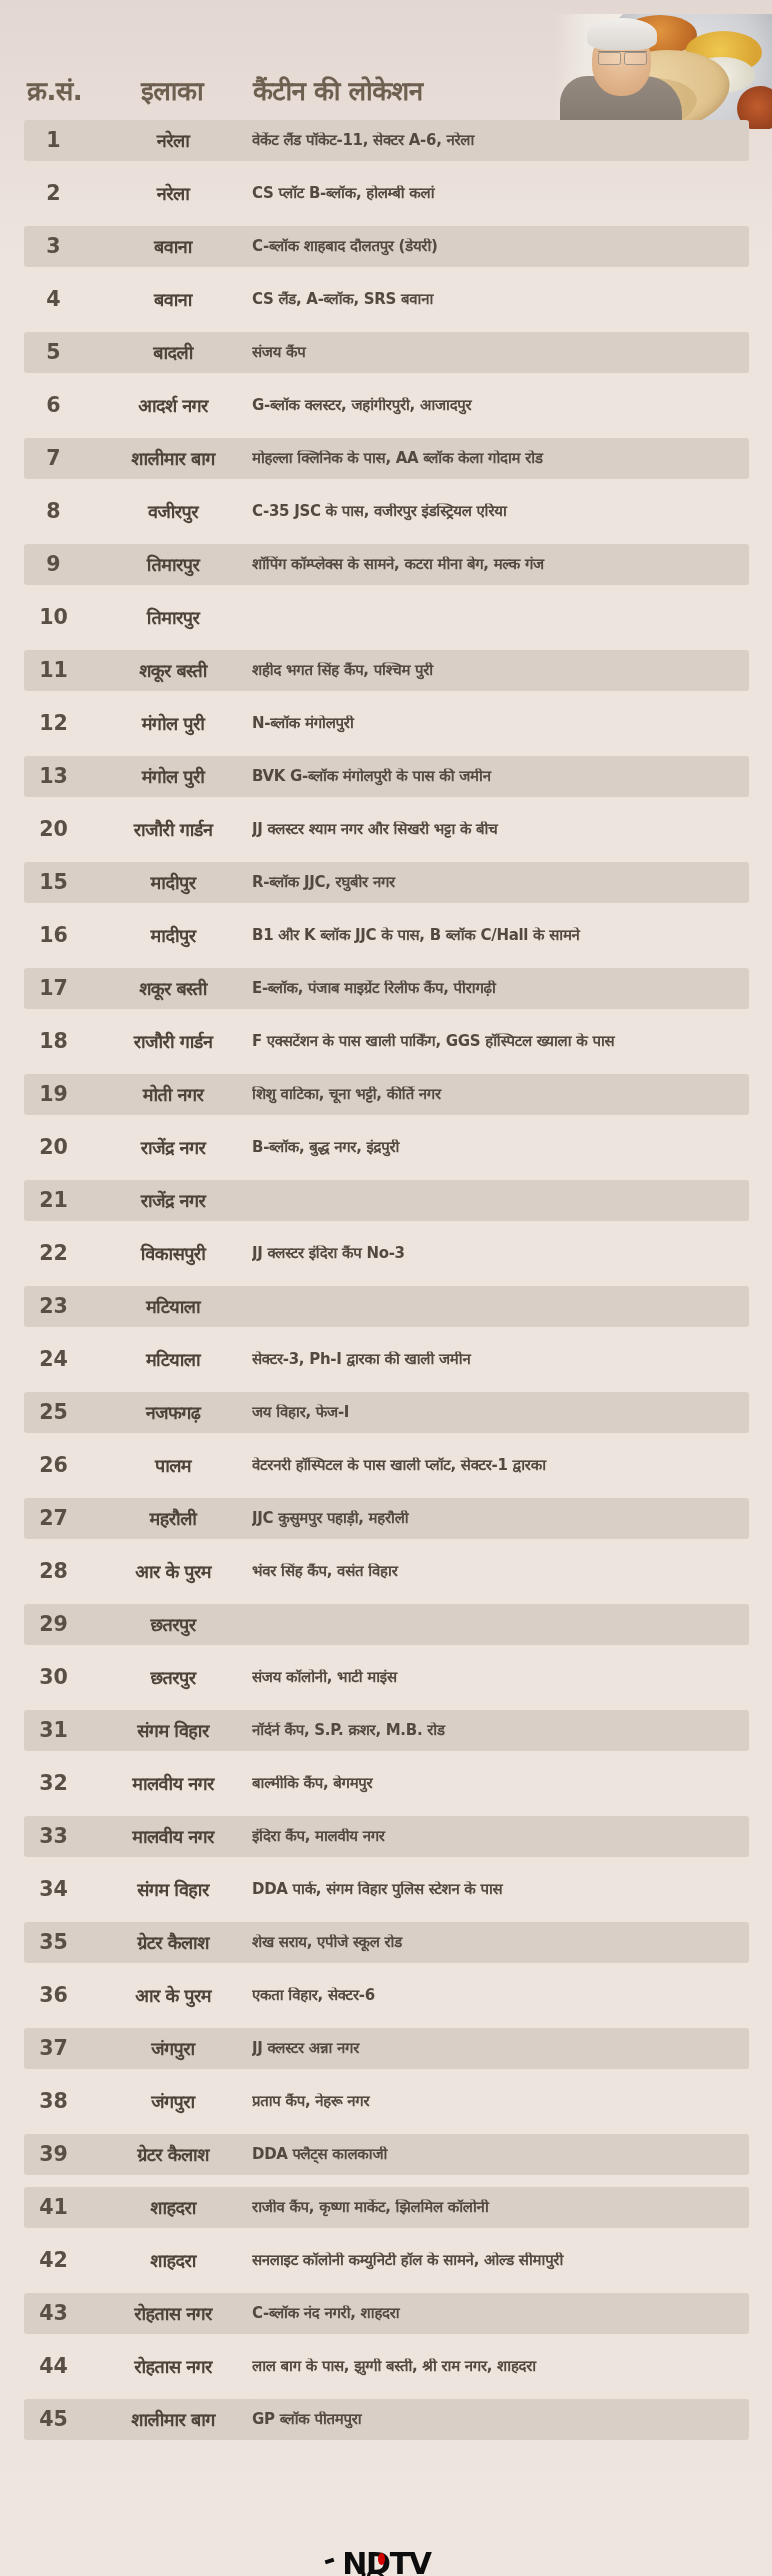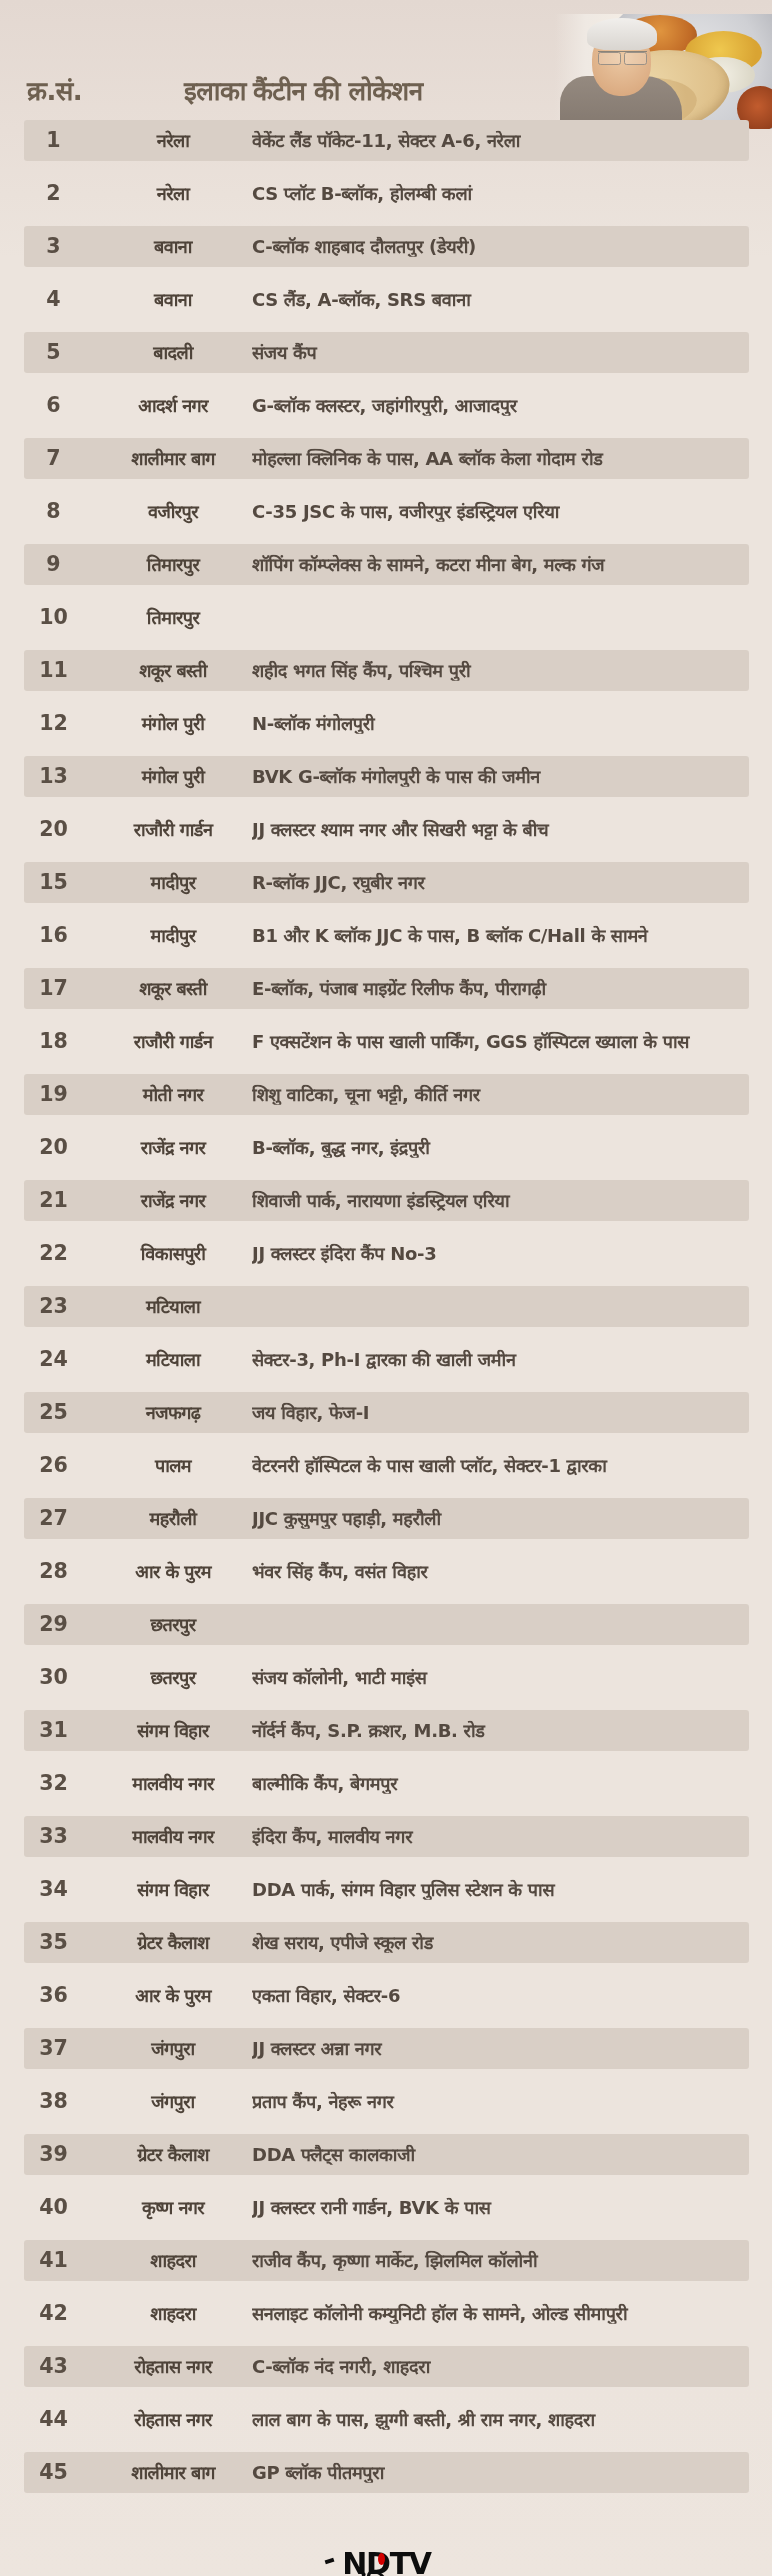--- a/index.html
+++ b/index.html
@@ -14,21 +14,21 @@
   }
 
   
   .header{position:absolute;top:0;left:1px;width:773px;height:115px;margin-top:14px;}
   .header .col-label{
     position:absolute;top:64px;
     font-weight:700;font-size:26px;line-height:1;
     color:#6e6050;letter-spacing:-0.6px;white-space:nowrap;
   }
   .lbl-sn{left:18px;width:71px;text-align:center;}
-  .lbl-area{left:97px;width:148px;text-align:right;}
+  .lbl-area{left:97px;width:148px;text-align:center;}
   .lbl-loc{left:252px;}
 
   
   .hero{
     position:absolute;top:0;right:0;width:219px;height:115px;overflow:hidden;
     background:linear-gradient(90deg,rgba(227,216,209,0) 0%,#efe9e3 14%,#f3ece4 30%,#efe4d4 60%,#ece0cf 100%);
   }
   .hero .thali{
     position:absolute;right:-35px;top:-29px;width:213px;height:174px;border-radius:50%;
     background:radial-gradient(circle at 45% 45%,#e6e6e8 0%,#cfd0d4 45%,#aeafb5 75%,#97989e 100%);
@@ -63,21 +63,21 @@
   
   .rows{position:absolute;top:114px;left:0;width:773px;}
   .row{position:relative;height:53px;}
   .row.shaded:before{
     content:"";position:absolute;left:24px;right:24px;top:5.8px;bottom:5.8px;
     background:#d9cfc6;border-radius:3.2px;
   }
   .row .cell{position:absolute;top:50%;transform:translateY(-50%);line-height:1.15;white-space:nowrap;}
   .row .sn{left:18px;width:71px;text-align:center;font-size:20.6px;font-weight:600;color:#5a4f45;}
   .row .area{left:99px;width:148px;text-align:center;font-size:18px;font-weight:700;color:#4e4339;letter-spacing:-0.6px;}
-  .row .loc{left:252px;right:19.3px;font-size:18px;font-weight:600;color:#544940;letter-spacing:-0.3px;overflow:hidden;}
+  .row .loc{left:252px;right:19.3px;font-size:15px;font-weight:600;color:#544940;letter-spacing:-0.3px;overflow:hidden;}
 
   
   .footer{position:absolute;top:2501px;left:0;width:773px;height:71px;}
   .ndtv{position:relative;width:142px;margin:0 auto;text-align:center;color:#0d0d0d;}
   .ndtv-top{position:relative;font-weight:900;font-size:30px;line-height:1;letter-spacing:-1.3px;margin-top:48px;}
   .ndtv-top .tick{position:absolute;left:9px;top:10.3px;width:9px;height:3.9px;background:#0d0d0d;transform:rotate(-18deg);}
   .ndtv-dot{position:absolute;left:62px;top:3.9px;width:7px;height:12.2px;border-radius:50%;background:#d40000;}
   .ndtv-bottom{font-weight:900;font-size:28px;line-height:1;letter-spacing:-1.3px;margin-top:-6.4px;transform:translateX(-5.2px);}
 </style>
 </head>
@@ -201,21 +201,20 @@
     <span class="cell loc">शिशु वाटिका, चूना भट्टी, कीर्ति नगर</span>
   </div>
       <div class="row">
     <span class="cell sn">20</span>
     <span class="cell area">राजेंद्र नगर</span>
     <span class="cell loc">B-ब्लॉक, बुद्ध नगर, इंद्रपुरी</span>
   </div>
       <div class="row shaded">
     <span class="cell sn">21</span>
     <span class="cell area">राजेंद्र नगर</span>
-    <span class="cell loc">शिवाजी पार्क, नारायणा इंडस्ट्रियल एरिया</span>
   </div>
       <div class="row">
     <span class="cell sn">22</span>
     <span class="cell area">विकासपुरी</span>
     <span class="cell loc">JJ क्लस्टर इंदिरा कैंप No-3</span>
   </div>
       <div class="row shaded">
     <span class="cell sn">23</span>
     <span class="cell area">मटियाला</span>
   </div>
@@ -290,25 +289,20 @@
   </div>
       <div class="row">
     <span class="cell sn">38</span>
     <span class="cell area">जंगपुरा</span>
     <span class="cell loc">प्रताप कैंप, नेहरू नगर</span>
   </div>
       <div class="row shaded">
     <span class="cell sn">39</span>
     <span class="cell area">ग्रेटर कैलाश</span>
     <span class="cell loc">DDA फ्लैट्स कालकाजी</span>
-  </div>
-      <div class="row">
-    <span class="cell sn">40</span>
-    <span class="cell area">कृष्ण नगर</span>
-    <span class="cell loc">JJ क्लस्टर रानी गार्डन, BVK के पास</span>
   </div>
       <div class="row shaded">
     <span class="cell sn">41</span>
     <span class="cell area">शाहदरा</span>
     <span class="cell loc">राजीव कैंप, कृष्णा मार्केट, झिलमिल कॉलोनी</span>
   </div>
       <div class="row">
     <span class="cell sn">42</span>
     <span class="cell area">शाहदरा</span>
     <span class="cell loc">सनलाइट कॉलोनी कम्युनिटी हॉल के सामने, ओल्ड सीमापुरी</span>

